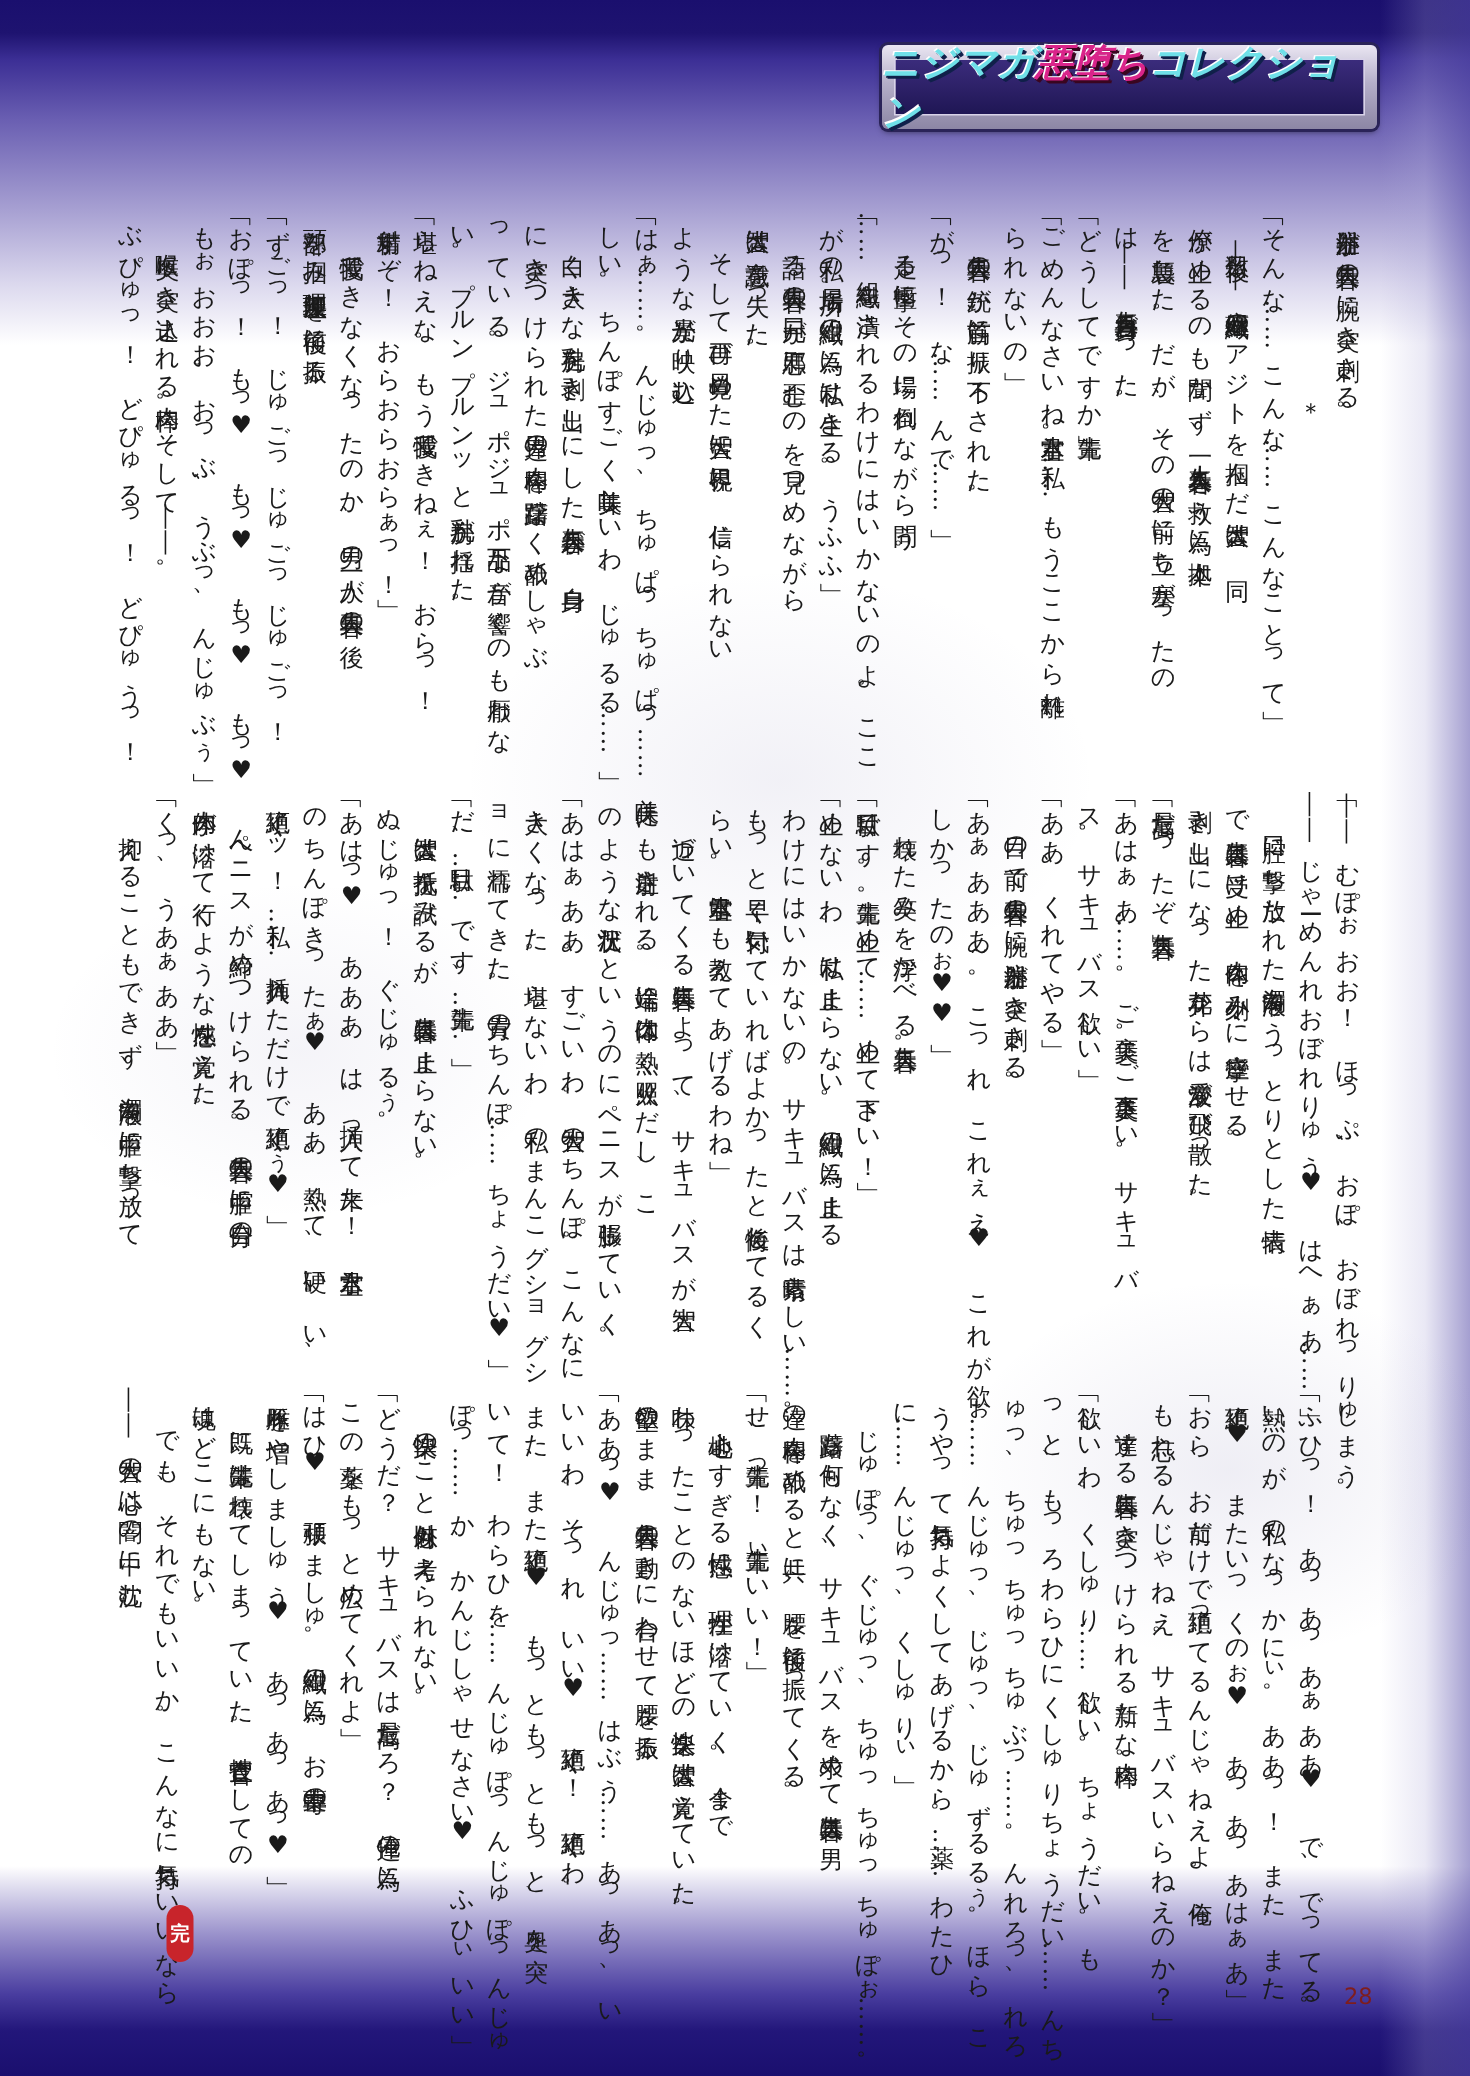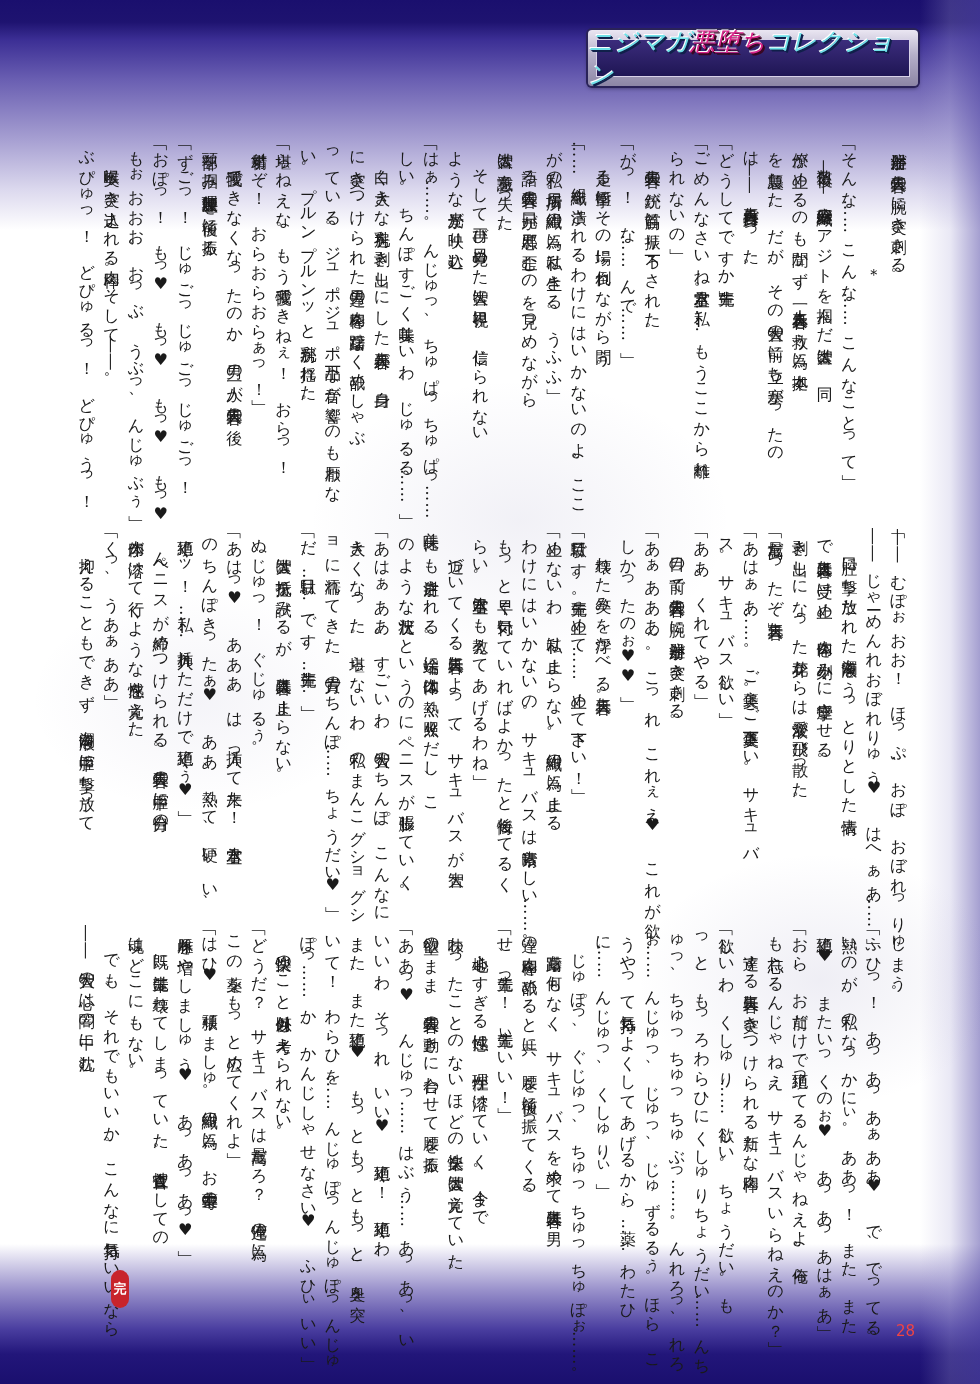--- a/index.html
+++ b/index.html
@@ -41,21 +41,21 @@
     display: flex; align-items: center; justify-content: center;
   }
   .banner-inner {
     position: absolute; left: 8px; right: 8px; top: 9px; bottom: 9px;
     background: linear-gradient(180deg, #3b2c7c, #1f1654);
     border: 1px solid #d8d2e8;
   }
   .banner-text {
     position: relative; z-index: 2;
     font-family: "DejaVu Sans", "Liberation Sans", sans-serif;
-    font-weight: normal; font-size: 25px; letter-spacing: 0px; font-style: italic;
+    font-weight: bold; font-size: 25px; letter-spacing: 0px; font-style: italic;
     color: #6fe0e8;
     text-shadow: -1px -1px 0 #ffffff, 1px 1px 0 #10204a, 2px 2px 0 #10204a;
   }
   .banner-text .accent {
     color: #d9248a;
     text-shadow: -1px -1px 0 #ffffff, 1px 1px 0 #3a0620, 2px 2px 0 #3a0620;
   }
 
   
   .tier {
@@ -76,21 +76,21 @@
   .end-mark {
     position: absolute; left: 111px; top: 1270px; width: 18px; height: 38px;
     background: #c8242b; border-radius: 9px;
     color: #ffffff; font-family: "DejaVu Sans", "Liberation Sans", sans-serif;
     font-weight: bold; font-size: 13px;
     display: flex; align-items: center; justify-content: center;
   }
   .page-number {
     position: absolute; left: 896px; top: 1322px;
     font-family: "DejaVu Sans", "Liberation Sans", sans-serif;
-    font-size: 15px; color: #ef4444;
+    font-size: 15px; color: #7f1d1d;
   }
 </style>
 </head>
 <body>
 
 <div class="bg-top"></div>
 <div class="bg-bottom"></div>
 <div class="bg-left"></div>
 <div class="bg-right"></div>
 <div class="texture"></div>

